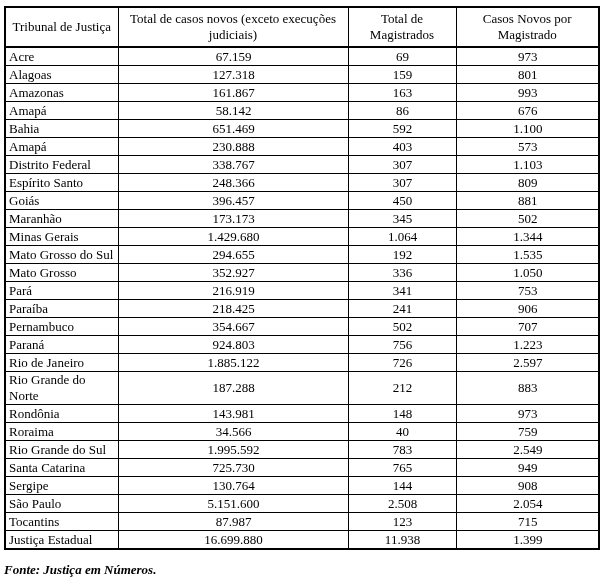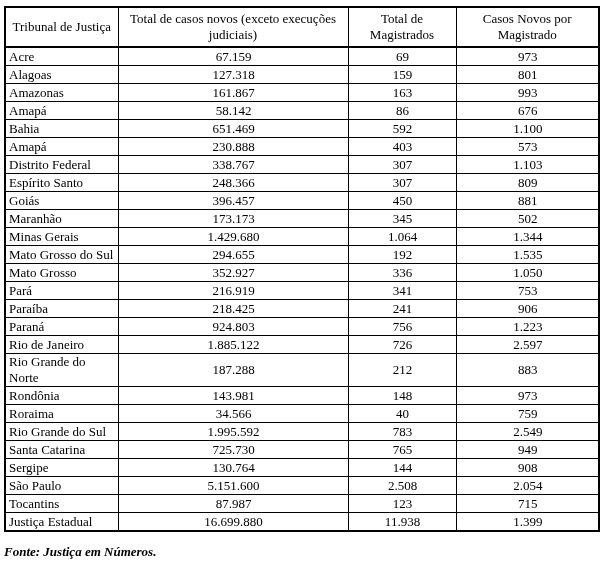--- a/index.html
+++ b/index.html
@@ -161,20 +161,26 @@
         <td>341</td>
         <td>753</td>
       </tr>
       <tr>
         <td>Paraíba</td>
         <td>218.425</td>
         <td>241</td>
         <td>906</td>
       </tr>
       <tr>
+        <td>Pernambuco</td>
+        <td>354.667</td>
+        <td>502</td>
+        <td>707</td>
+      </tr>
+      <tr>
         <td>Paraná</td>
         <td>924.803</td>
         <td>756</td>
         <td>1.223</td>
       </tr>
       <tr>
         <td>Rio de Janeiro</td>
         <td>1.885.122</td>
         <td>726</td>
         <td>2.597</td>

